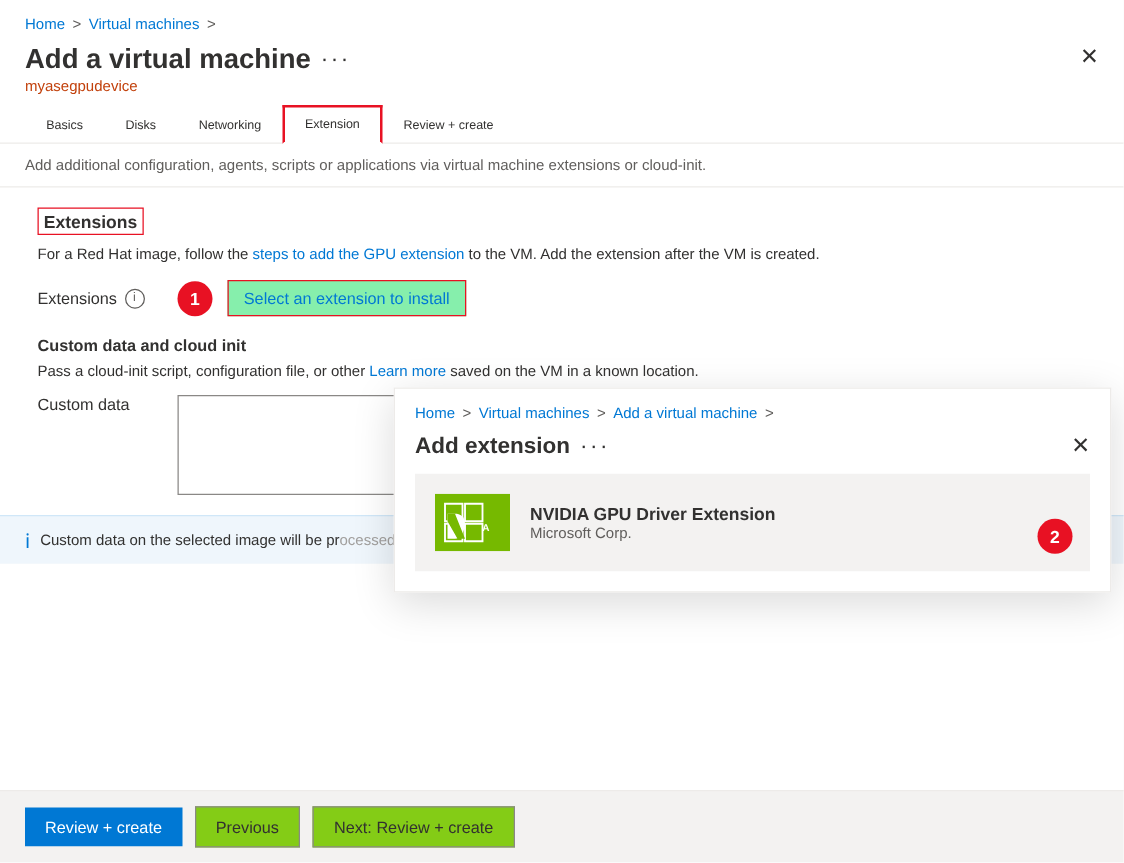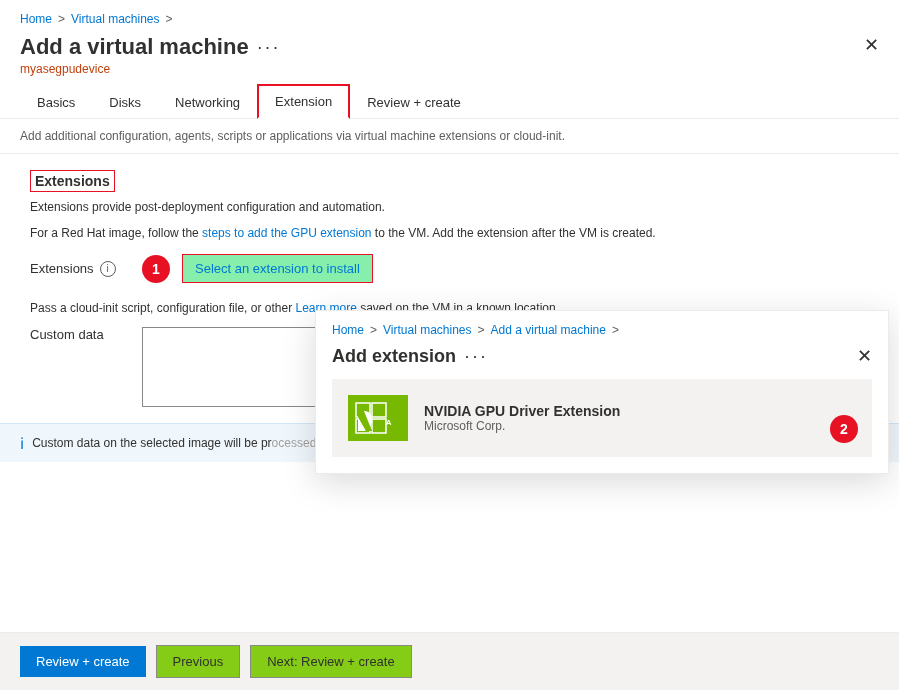--- a/index.html
+++ b/index.html
@@ -65,21 +65,21 @@
     .tabs {
       display: flex;
       gap: 0;
       padding: 0 20px;
       border-bottom: 1px solid #edebe9;
       margin-bottom: 0;
     }
     .tab {
       padding: 8px 16px;
       cursor: pointer;
-      font-size: 13px;
+      font-size: 10px;
       color: #323130;
       border: 1px solid transparent;
       border-bottom: none;
       margin-bottom: -1px;
       background: none;
     }
     .tab.active {
       border: 2px solid #e81123;
       border-bottom: 2px solid #fff;
       color: #323130;
@@ -378,37 +378,37 @@
       <button class="tab active">Extension</button>
       <button class="tab">Review + create</button>
     </div>
 
     <div class="tab-description">Add additional configuration, agents, scripts or applications via virtual machine extensions or cloud-init.</div>
 
     <div class="main-content">
 
       <div>
         <div class="section-title">Extensions</div>
-        <div class="section-desc">Extensions provide post-deployment configuration and automation.</div>
         <div class="section-desc">
           <span>For a Red Hat image, follow the </span><a>steps to add the GPU extension</a><span> to the VM. Add the extension after the VM is created.</span>
         </div>
 
         
         <div class="extensions-row">
           <div class="extensions-label">
             <span>Extensions</span>
             <span class="info-circle">i</span>
           </div>
           <div class="step-badge">1</div>
           <button class="select-extension-btn">Select an extension to install</button>
         </div>
       </div>
 
       <div class="custom-data-section">
+        <div class="custom-data-title">Custom data and cloud init</div>
         <div class="custom-data-desc">
           <span>Pass a cloud-init script, configuration file, or other</span> <a>Learn more</a> <span>saved on the VM in a known location.</span>
         </div>
         <div class="custom-data-row">
           <div class="custom-data-label">Custom data</div>
           <textarea class="custom-data-input" style=""></textarea>
         </div>
       </div>
 
     </div>

